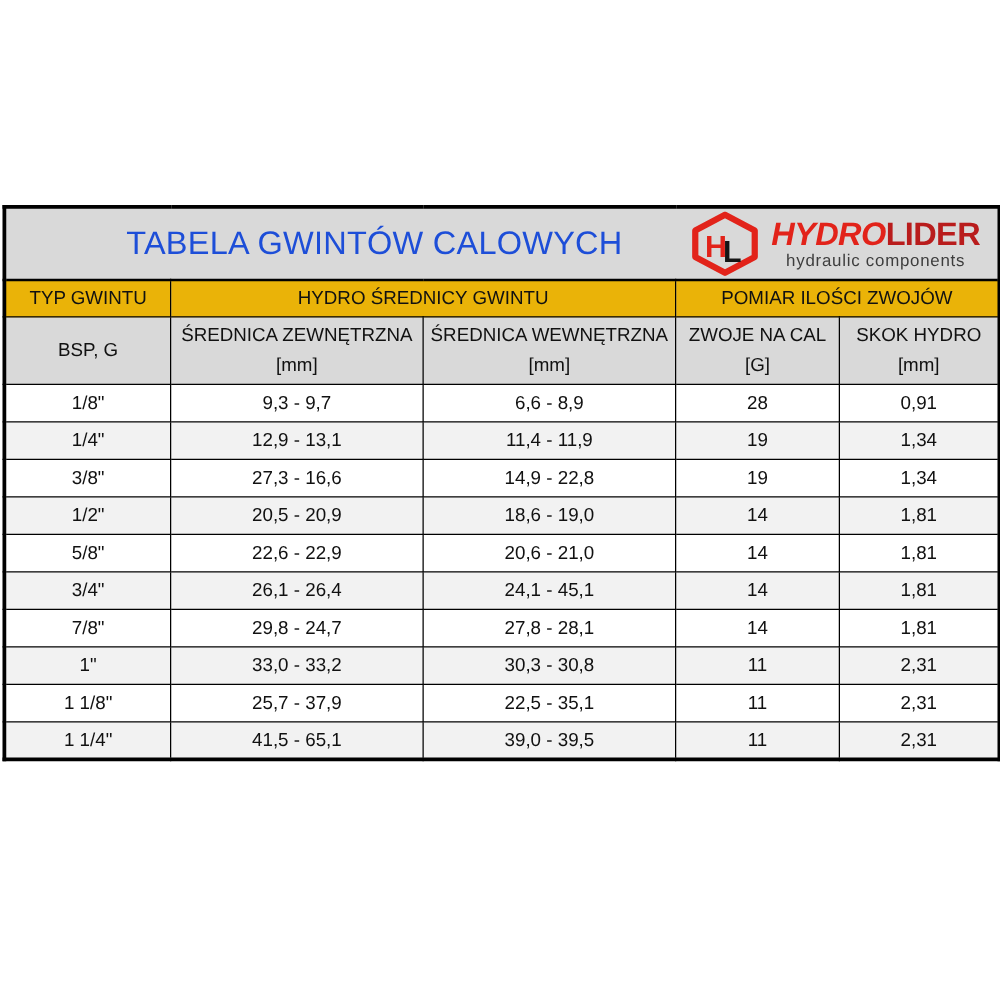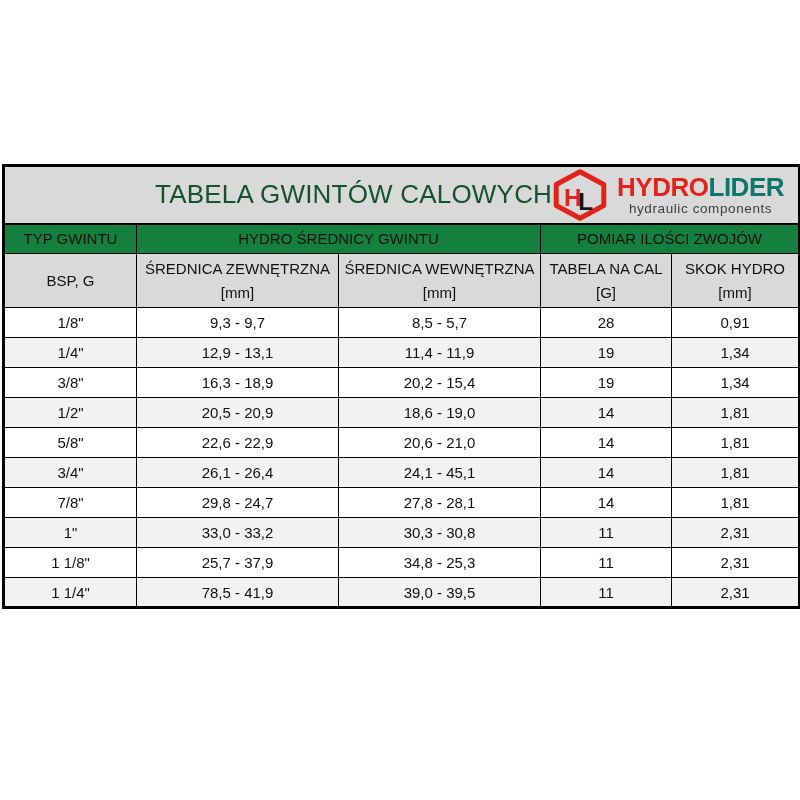--- a/index.html
+++ b/index.html
@@ -37,53 +37,53 @@
   }
   .title-flex {
     display: flex;
     align-items: center;
     height: 100%;
     padding-right: 14px;
   }
   .banner-title {
     flex: 1;
     padding-left: 96px;
-    text-align: right;
+    text-align: left;
     font-size: 26px;
     letter-spacing: 0.2px;
-    color: #14532d;
+    color: #1d4ed8;
     white-space: nowrap;
   }
   .logo {
     display: flex;
     align-items: center;
     gap: 9px;
     flex: 0 0 auto;
   }
   .hex-svg { width: 56px; height: 52px; display: block; }
   .wordmark { display: flex; flex-direction: column; line-height: 1; }
   .brand {
     font-size: 26px;
     font-weight: bold;
     letter-spacing: -0.5px;
     white-space: nowrap;
   }
-  .brand-red  { color: #e2231a; }
-  .brand-dark { color: #0f766e; }
+  .brand-red  { color: #e2231a; font-style: italic; }
+  .brand-dark { color: #b91c1c; }
   .logo-subtitle {
     font-size: 13.5px;
     color: #3d3d3d;
     letter-spacing: 0.6px;
     margin-top: 2px;
     white-space: nowrap;
   }
 
   
   tr.group-row th {
-    background: #15803d;
+    background: #eab308;
     height: 30px;
     font-size: 15px;
   }
   
   tr.col-row th {
     background: #d9d9d9;
     height: 54px;
     font-size: 15px;
     white-space: pre-line;
     line-height: 1.55;
@@ -133,44 +133,44 @@
         <th>TYP GWINTU</th>
         <th colspan="2">HYDRO ŚREDNICY GWINTU</th>
         <th colspan="2">POMIAR ILOŚCI ZWOJÓW</th>
       </tr>
       <tr class="col-row">
         <th>BSP, G</th>
         <th>ŚREDNICA ZEWNĘTRZNA
 [mm]</th>
         <th>ŚREDNICA WEWNĘTRZNA
 [mm]</th>
-        <th>TABELA NA CAL [G]</th>
+        <th>ZWOJE NA CAL [G]</th>
         <th>SKOK HYDRO
 [mm]</th>
       </tr>
     </thead>
     <tbody id="data-rows">
         <tr>
           <td>1/8"</td>
           <td>9,3 - 9,7</td>
-          <td>8,5 - 5,7</td>
+          <td>6,6 - 8,9</td>
           <td>28</td>
           <td>0,91</td>
         </tr>
         <tr class="alt">
           <td>1/4"</td>
           <td>12,9 - 13,1</td>
           <td>11,4 - 11,9</td>
           <td>19</td>
           <td>1,34</td>
         </tr>
         <tr>
           <td>3/8"</td>
-          <td>16,3 - 18,9</td>
-          <td>20,2 - 15,4</td>
+          <td>27,3 - 16,6</td>
+          <td>14,9 - 22,8</td>
           <td>19</td>
           <td>1,34</td>
         </tr>
         <tr class="alt">
           <td>1/2"</td>
           <td>20,5 - 20,9</td>
           <td>18,6 - 19,0</td>
           <td>14</td>
           <td>1,81</td>
         </tr>
@@ -198,26 +198,26 @@
         <tr class="alt">
           <td>1"</td>
           <td>33,0 - 33,2</td>
           <td>30,3 - 30,8</td>
           <td>11</td>
           <td>2,31</td>
         </tr>
         <tr>
           <td>1 1/8"</td>
           <td>25,7 - 37,9</td>
-          <td>34,8 - 25,3</td>
+          <td>22,5 - 35,1</td>
           <td>11</td>
           <td>2,31</td>
         </tr>
         <tr class="alt">
           <td>1 1/4"</td>
-          <td>78,5 - 41,9</td>
+          <td>41,5 - 65,1</td>
           <td>39,0 - 39,5</td>
           <td>11</td>
           <td>2,31</td>
         </tr>
       </tbody>
   </table>
 </div>
 
 </body></html>

